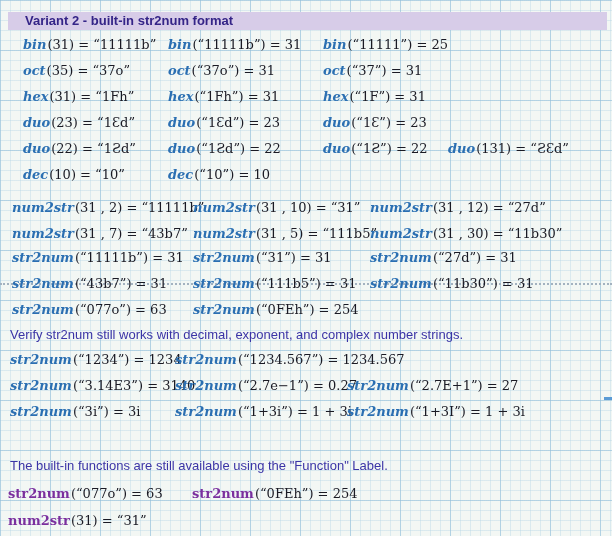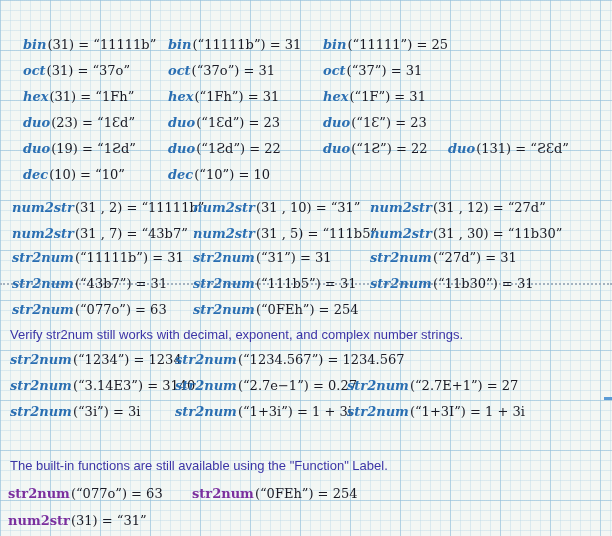--- a/index.html
+++ b/index.html
@@ -49,46 +49,49 @@
   }
   .edge-marker{
     position:absolute;left:604px;top:397px;width:8px;height:3px;
     background:#5b9bd5;z-index:2;
   }
 </style>
 </head>
 <body>
 
 <div class="sheet">
+  <div class="header-bar">
+    <span>Variant 2 - built-in str2num format</span>
+  </div>
 
   <div class="pagebreak"></div>
 
   <div class="group g1">
       <div class="row">
         <span class="math c0"><span class="fn">bin</span><span>(31) = “11111b”</span></span>
         <span class="math c1"><span class="fn">bin</span><span>(“11111b”) = 31</span></span>
         <span class="math c2"><span class="fn">bin</span><span>(“11111”) = 25</span></span>
       </div>
       <div class="row">
-        <span class="math c0"><span class="fn">oct</span><span>(31) = “37o”</span></span>
+        <span class="math c0"><span class="fn">oct</span><span>(35) = “37o”</span></span>
         <span class="math c1"><span class="fn">oct</span><span>(“37o”) = 31</span></span>
         <span class="math c2"><span class="fn">oct</span><span>(“37”) = 31</span></span>
       </div>
       <div class="row">
         <span class="math c0"><span class="fn">hex</span><span>(31) = “1Fh”</span></span>
         <span class="math c1"><span class="fn">hex</span><span>(“1Fh”) = 31</span></span>
         <span class="math c2"><span class="fn">hex</span><span>(“1F”) = 31</span></span>
       </div>
       <div class="row">
         <span class="math c0"><span class="fn">duo</span><span>(23) = “1Ɛd”</span></span>
         <span class="math c1"><span class="fn">duo</span><span>(“1Ɛd”) = 23</span></span>
         <span class="math c2"><span class="fn">duo</span><span>(“1Ɛ”) = 23</span></span>
       </div>
       <div class="row">
-        <span class="math c0"><span class="fn">duo</span><span>(19) = “1Ƨd”</span></span>
+        <span class="math c0"><span class="fn">duo</span><span>(22) = “1Ƨd”</span></span>
         <span class="math c1"><span class="fn">duo</span><span>(“1Ƨd”) = 22</span></span>
         <span class="math c2"><span class="fn">duo</span><span>(“1Ƨ”) = 22</span></span>
         <span class="math c3"><span class="fn">duo</span><span>(131) = “ƧƐd”</span></span>
       </div>
       <div class="row">
         <span class="math c0"><span class="fn">dec</span><span>(10) = “10”</span></span>
         <span class="math c1"><span class="fn">dec</span><span>(“10”) = 10</span></span>
       </div>
     </div>
   <div class="group g2">

